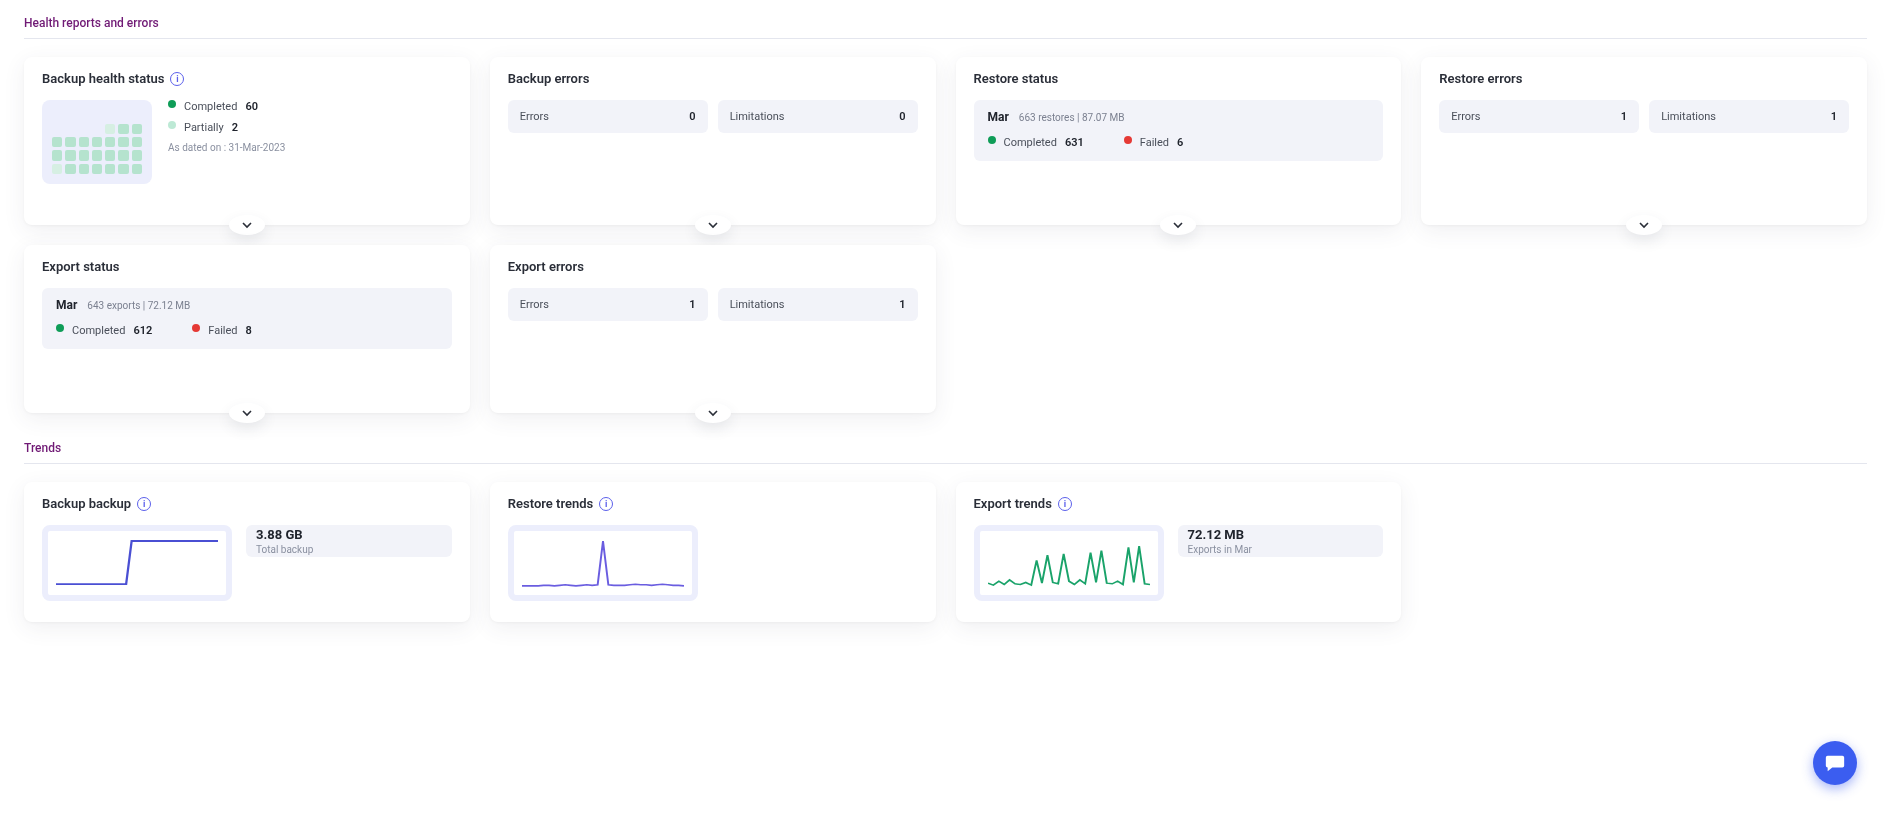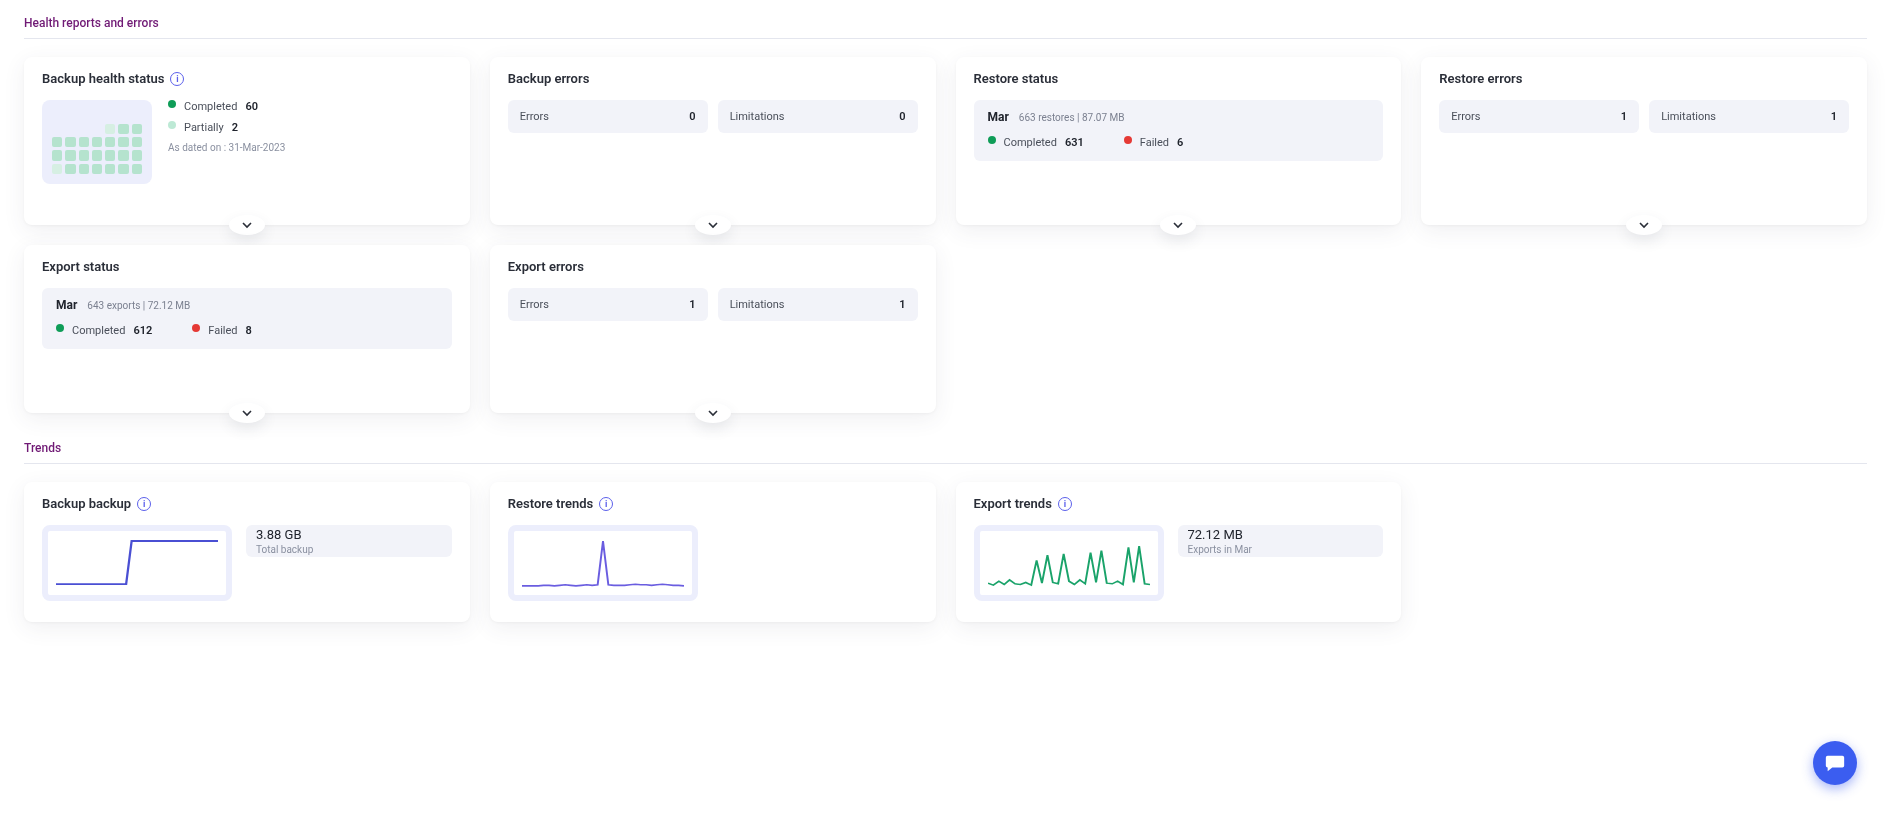--- a/index.html
+++ b/index.html
@@ -105,21 +105,21 @@
   .summary-legend { display:flex; gap:40px; }
   
   .trend-body { display:flex; gap:14px; align-items:flex-start; }
   .spark-box {
     width: 190px; height: 76px;
     background:#ffffff; border:6px solid #eceefc; border-radius:8px;
     display:flex; align-items:flex-end; justify-content:center;
     padding: 6px 8px;
   }
   .spark-box svg { width:100%; height:100%; display:block; }
-  .trend-meta .big { font-size:13px; font-weight:400; color:#20242d; margin-bottom:2px; }
+  .trend-meta .big { font-size:13px; font-weight:700; color:#20242d; margin-bottom:2px; }
   .trend-meta .small { font-size:10px; color:#8a90a0; }
   .trend-right-fill {
     flex:1; background:#f2f3f9; border-radius:6px; height:32px; align-self:flex-start;
     display:flex; align-items:center; padding:0 10px; gap:14px;
   }
   
   .chat-fab {
     position: fixed; bottom: 28px; right: 34px; width: 44px; height:44px;
     border-radius:50%; background:#3b5df0; box-shadow:0 4px 12px rgba(59,93,240,0.45);
     display:flex; align-items:center; justify-content:center; cursor:pointer;

